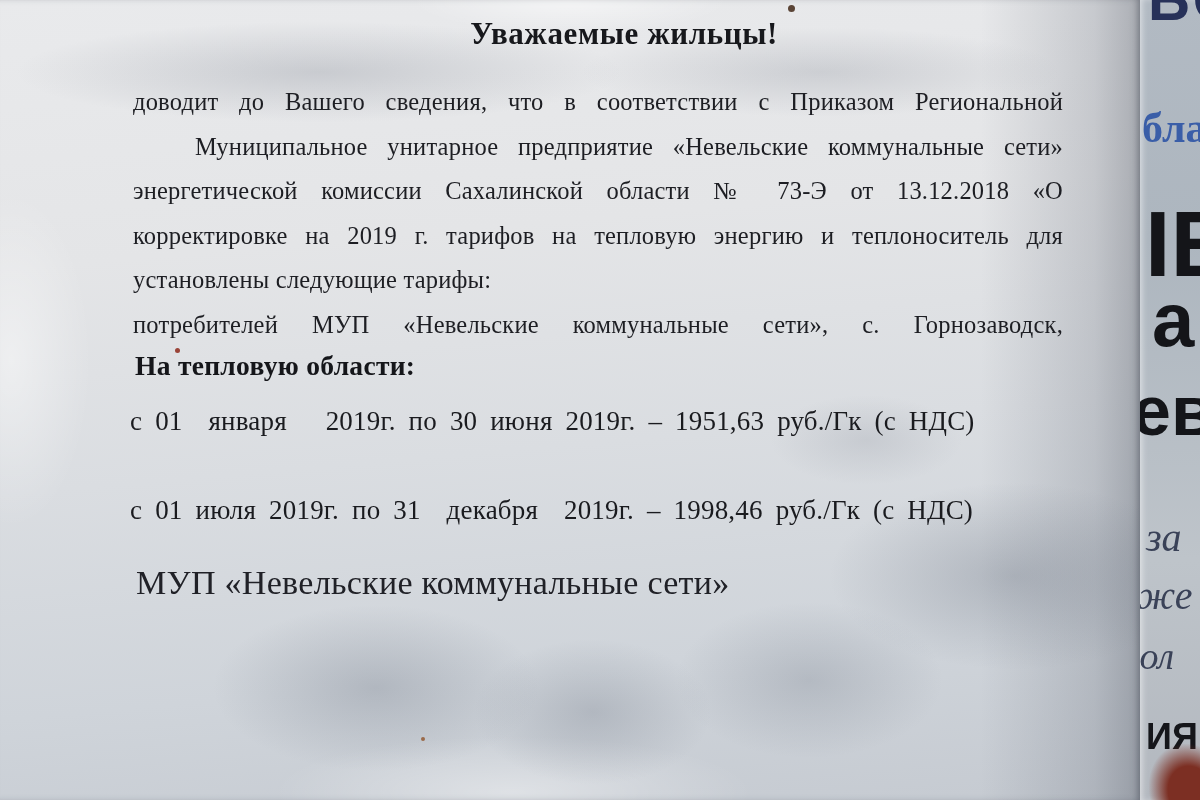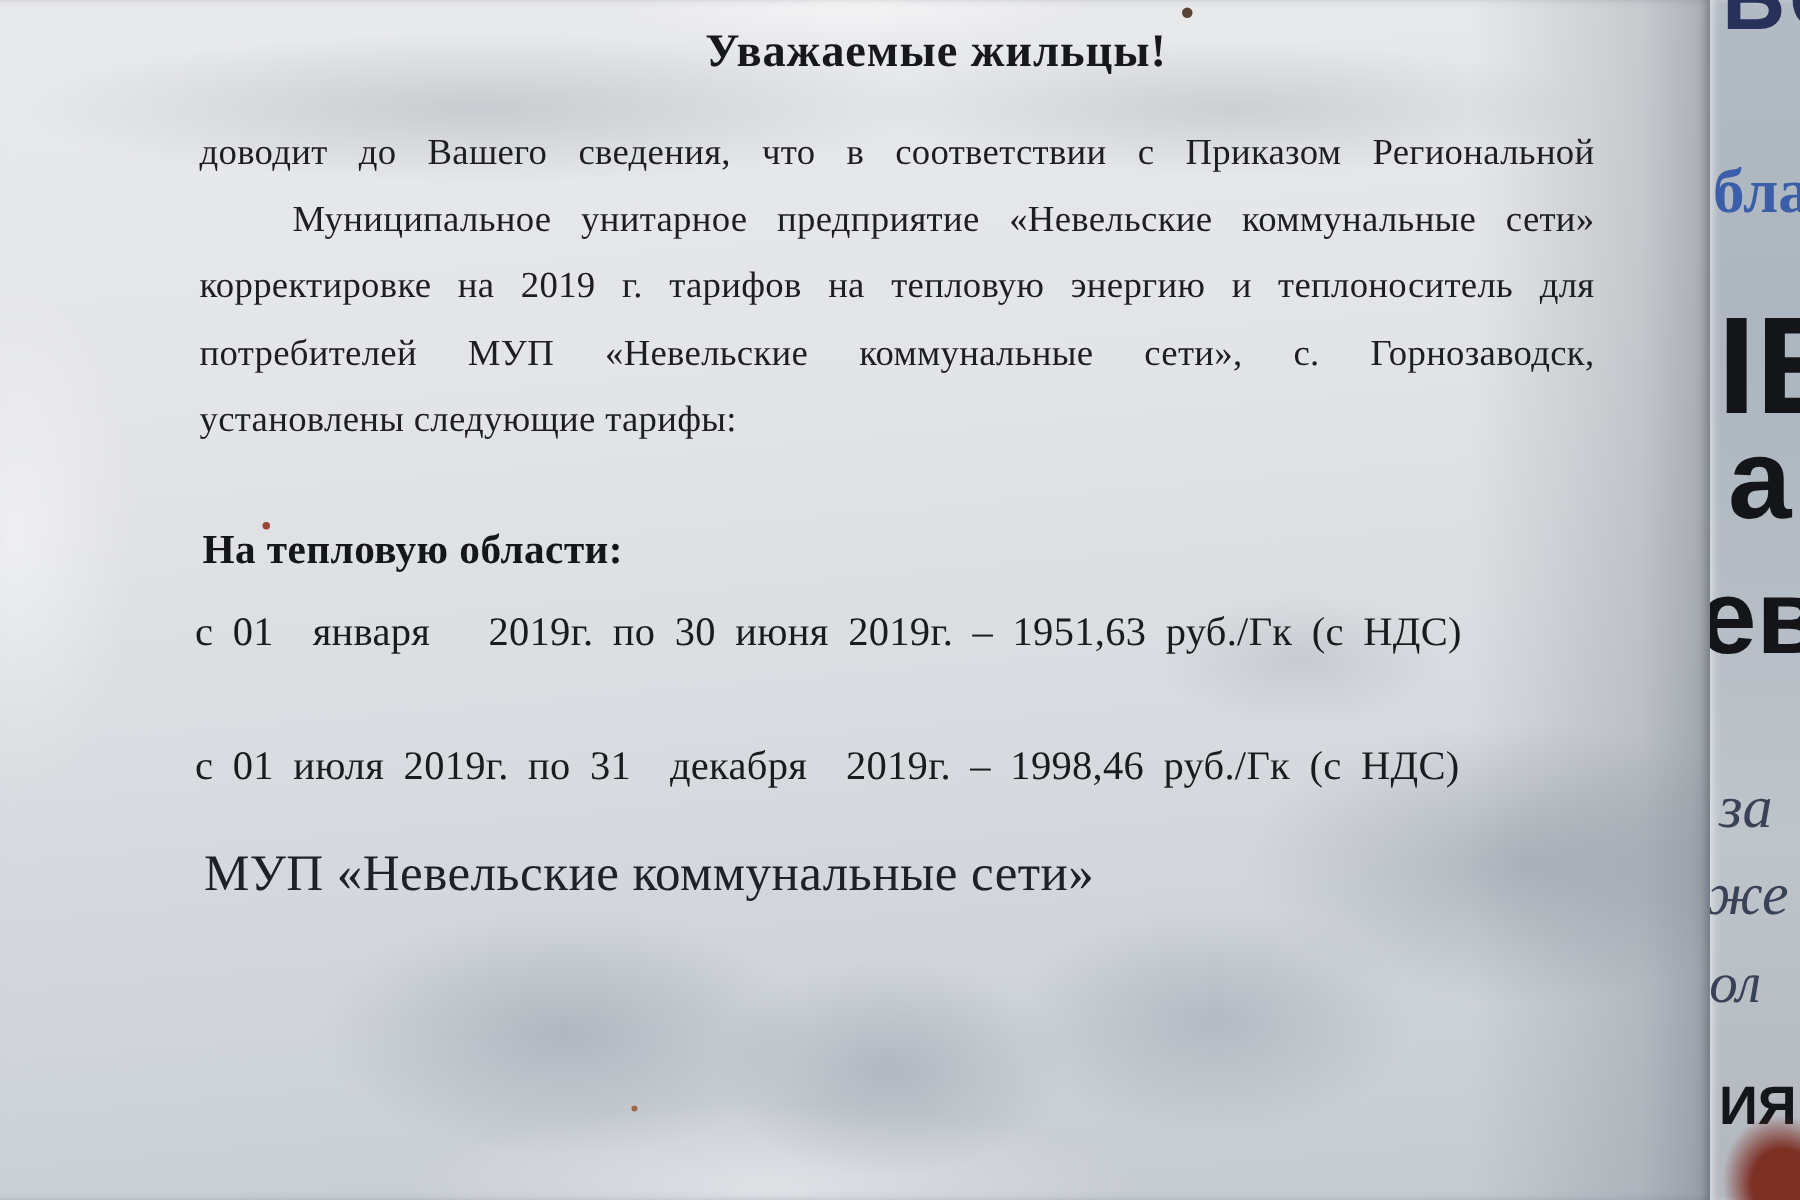--- a/index.html
+++ b/index.html
@@ -78,23 +78,24 @@
 
 <div class="scene">
 
   <div class="paper">
 
     <div class="title">Уважаемые жильцы!</div>
 
     <div class="para">
       <div class="pline just">доводит до Вашего сведения, что в соответствии с Приказом Региональной</div>
       <div class="pline just first">Муниципальное унитарное предприятие «Невельские коммунальные сети»</div>
+      <div class="pline just">энергетической комиссии Сахалинской области № 73-Э от 13.12.2018 «О</div>
       <div class="pline just">корректировке на 2019 г. тарифов на тепловую энергию и теплоноситель для</div>
+      <div class="pline">установлены следующие тарифы:</div>
       <div class="pline just">потребителей МУП «Невельские коммунальные сети», с. Горнозаводск,</div>
-      <div class="pline">установлены следующие тарифы:</div>
     </div>
 
     <div class="tariff-heading">На тепловую области:</div>
 
     <div class="tariff-line t1">с 01  января   2019г. по 30 июня 2019г. – 1951,63 руб./Гк (с НДС)</div>
 
     <div class="tariff-line t2">с 01 июля 2019г. по 31  декабря  2019г. – 1998,46 руб./Гк (с НДС)</div>
 
     <div class="signature">МУП «Невельские коммунальные сети»</div>
 

